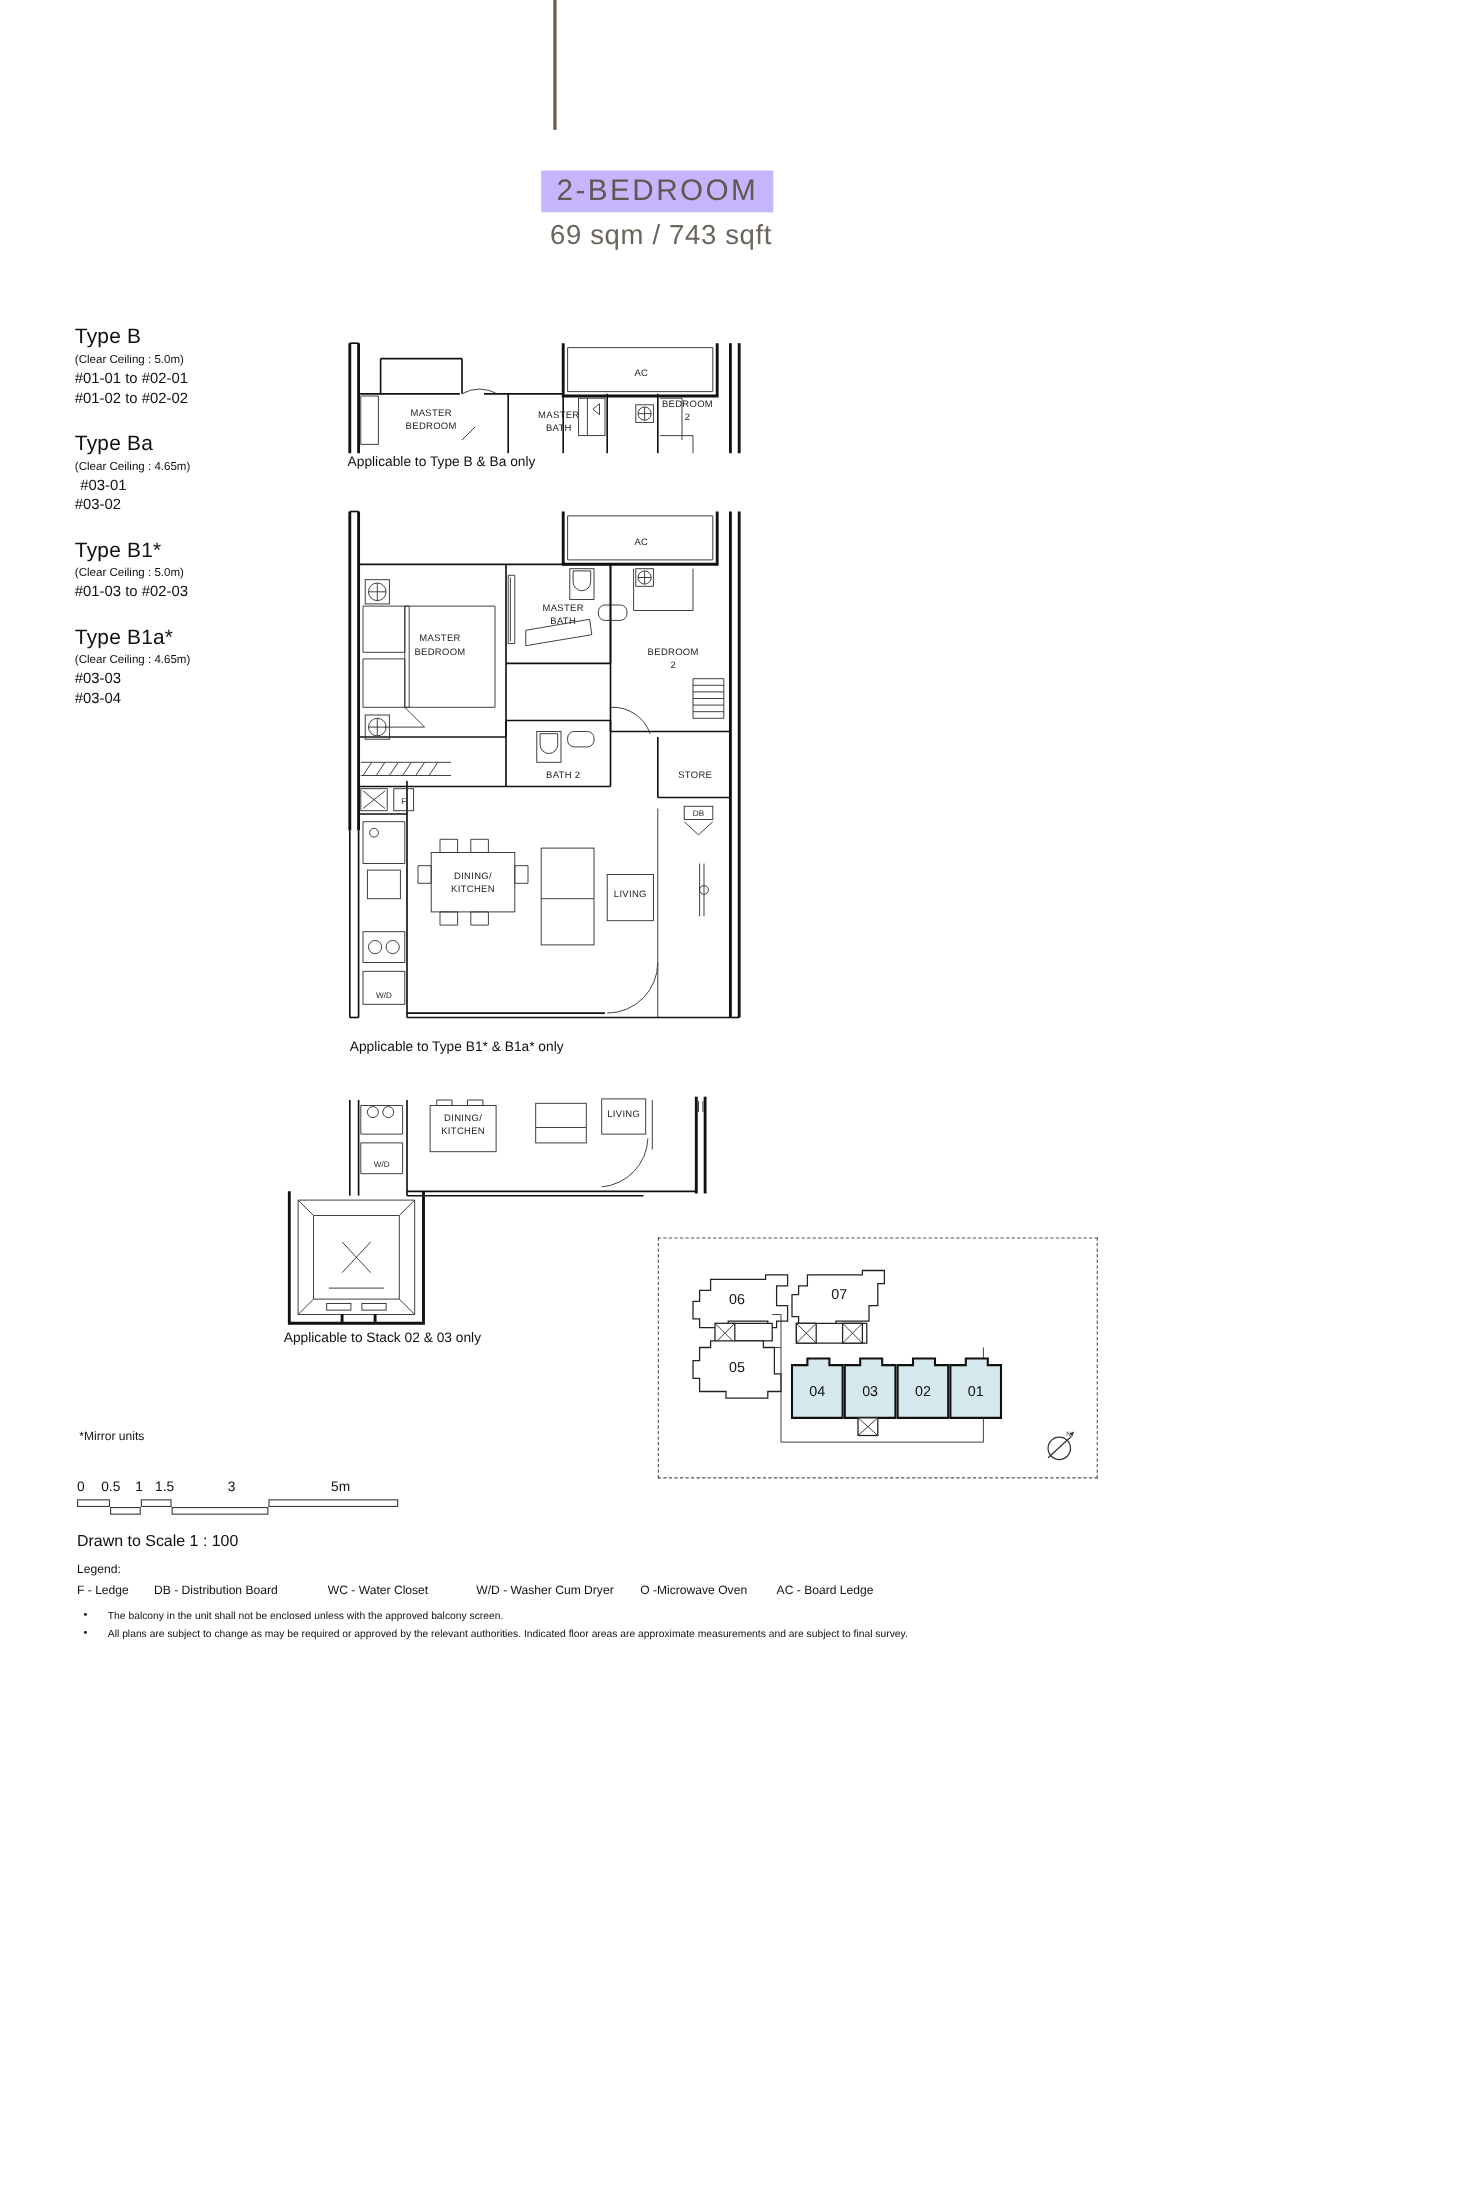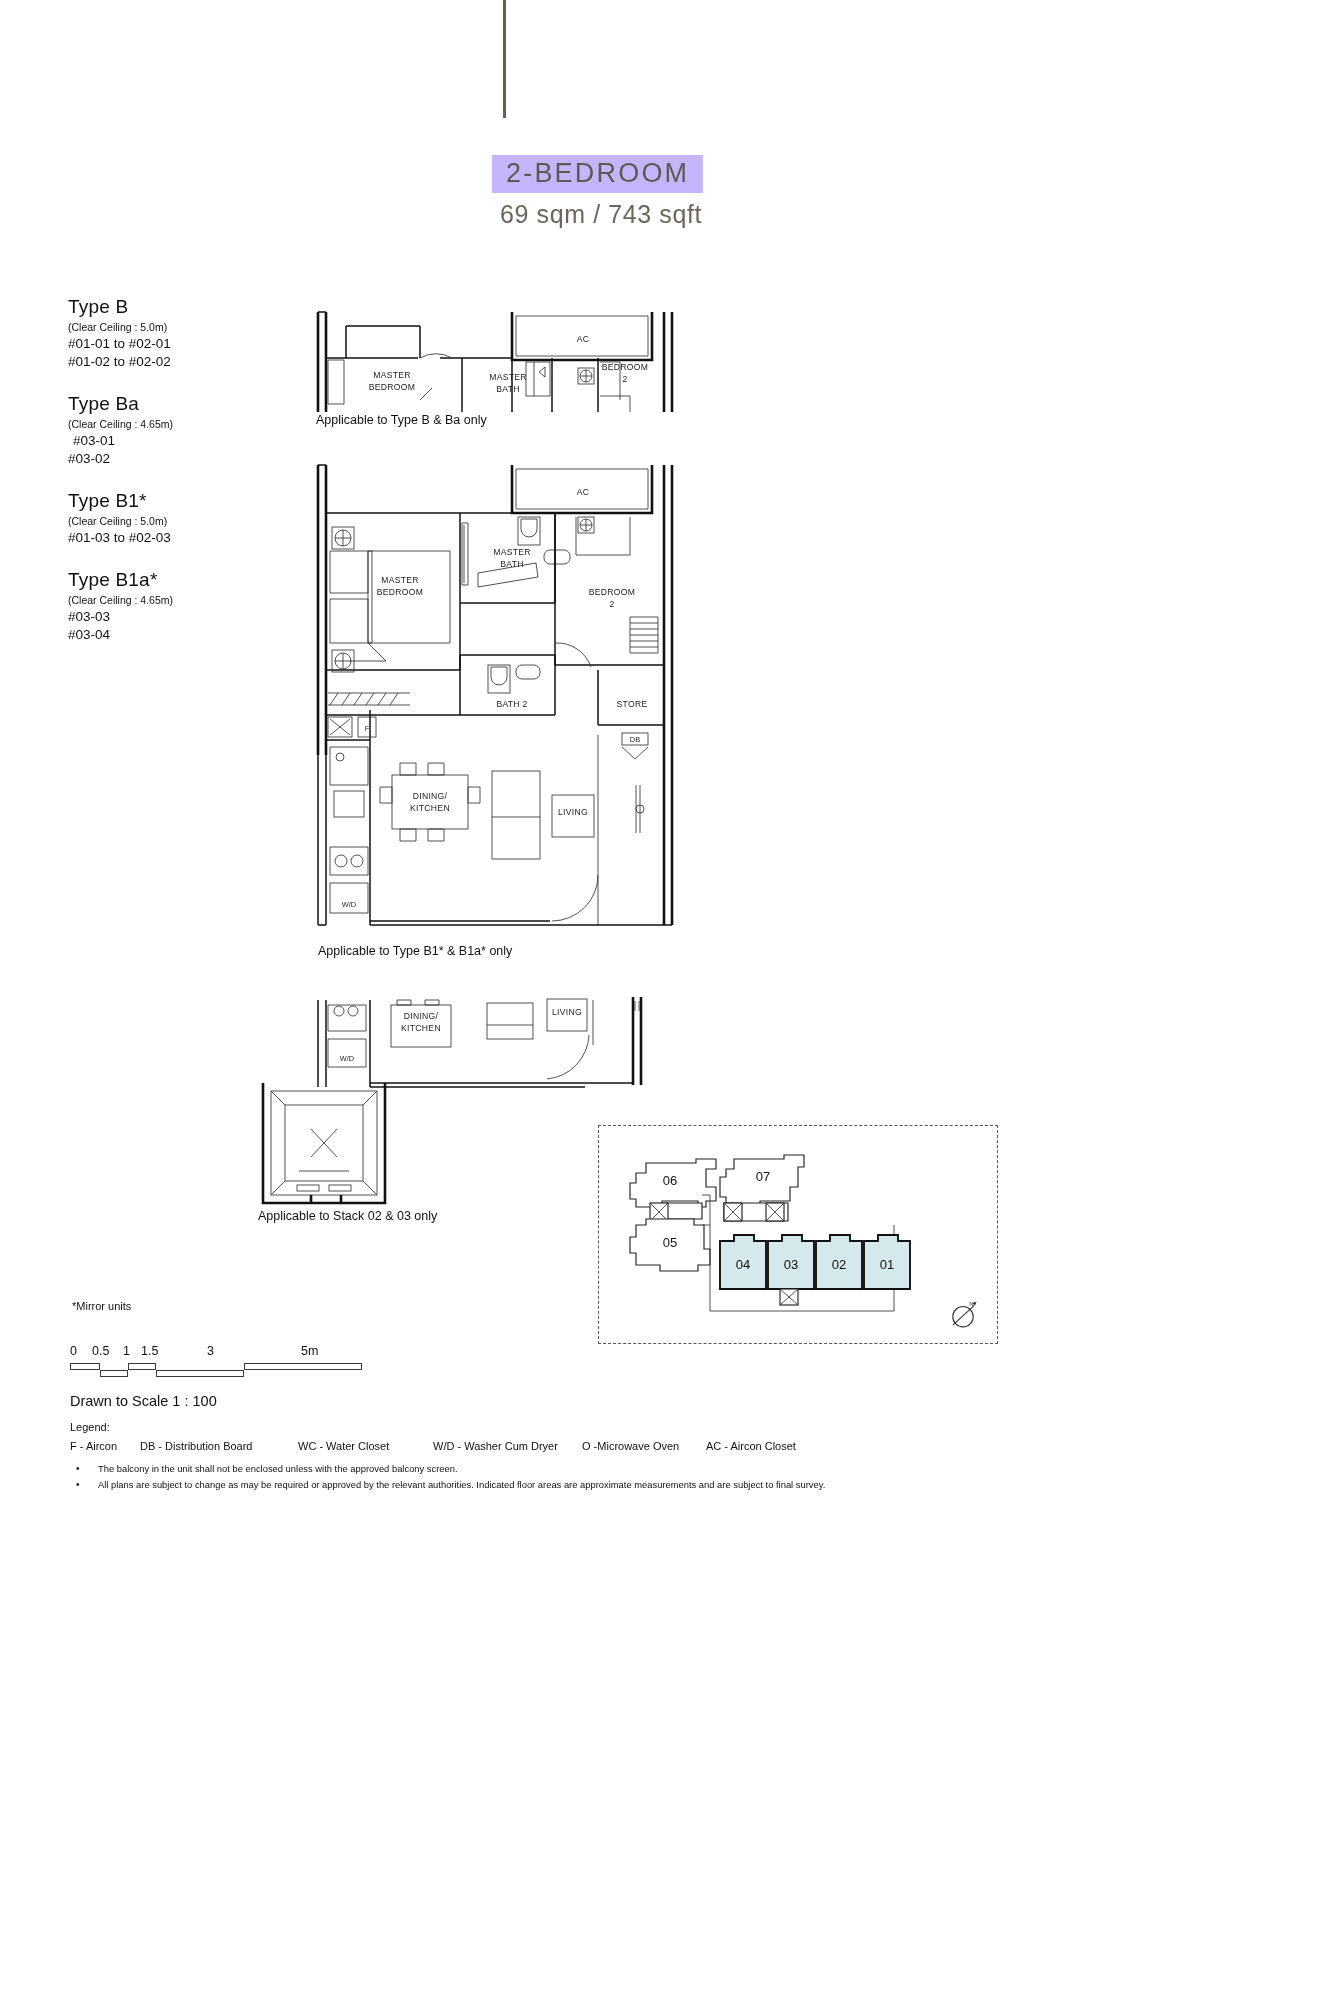--- a/index.html
+++ b/index.html
@@ -341,26 +341,26 @@
     <div style="left:30px;  top:7px; width:28px;  height:7px;"></div>
     <div style="left:58px;  top:0px; width:28px;  height:7px;"></div>
     <div style="left:86px;  top:7px; width:88px;  height:7px;"></div>
     <div style="left:174px; top:0px; width:118px; height:7px;"></div>
   </div>
 </div>
 <div class="scale-cap">Drawn to Scale 1 : 100</div>
 
 <div class="legend-title">Legend:</div>
 <div class="legend-row">
-  <span style="left:0px;">F - Aircon</span>
+  <span style="left:0px;">F - Ledge</span>
   <span style="left:70px;">DB - Distribution Board</span>
   <span style="left:228px;">WC - Water Closet</span>
   <span style="left:363px;">W/D - Washer Cum Dryer</span>
   <span style="left:512px;">O -Microwave Oven</span>
-  <span style="left:636px;">AC - Aircon Closet</span>
+  <span style="left:636px;">AC - Board Ledge</span>
 </div>
 
 <div class="notes">
   <div class="bul">The balcony in the unit shall not be enclosed unless with the approved balcony screen.</div>
   <div class="bul">All plans are subject to change as may be required or approved by the relevant authorities. Indicated floor areas are approximate measurements and are subject to final survey.</div>
 </div>
 
 <div class="keyplan">
   <div class="kp-border"></div>
 

